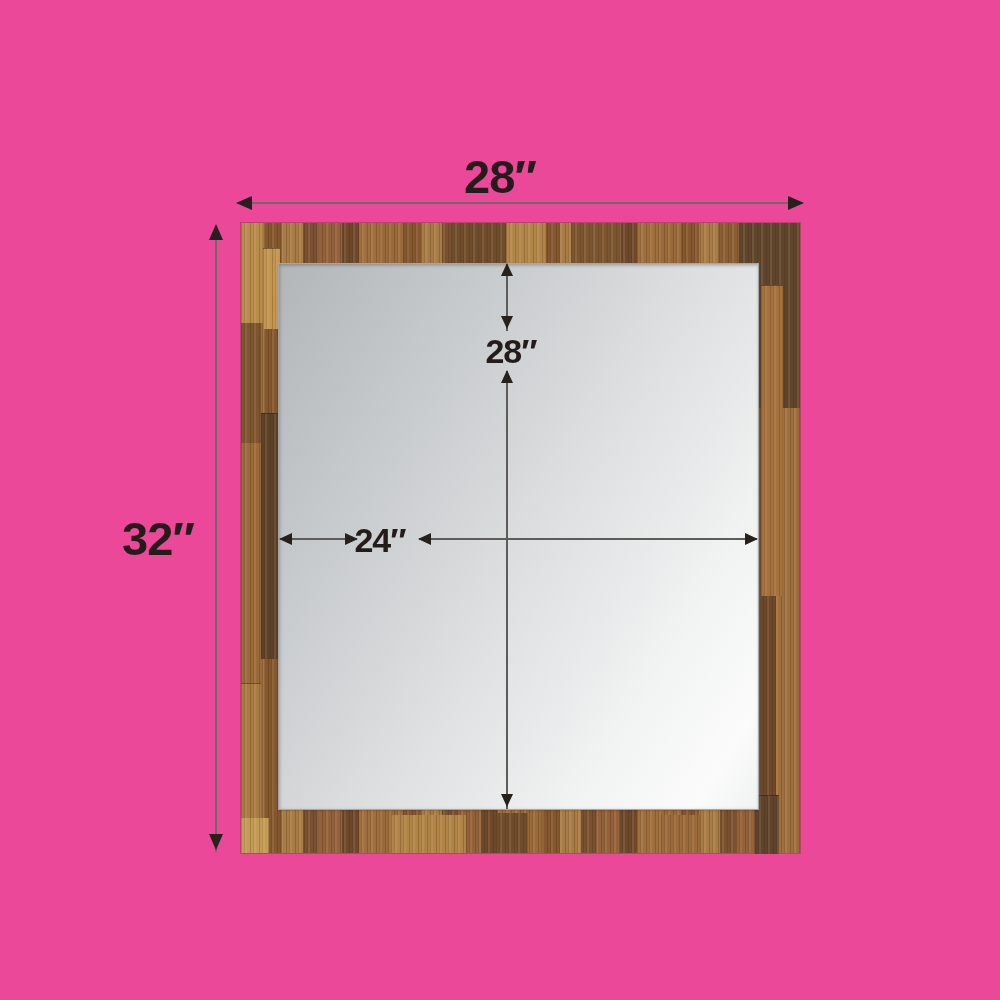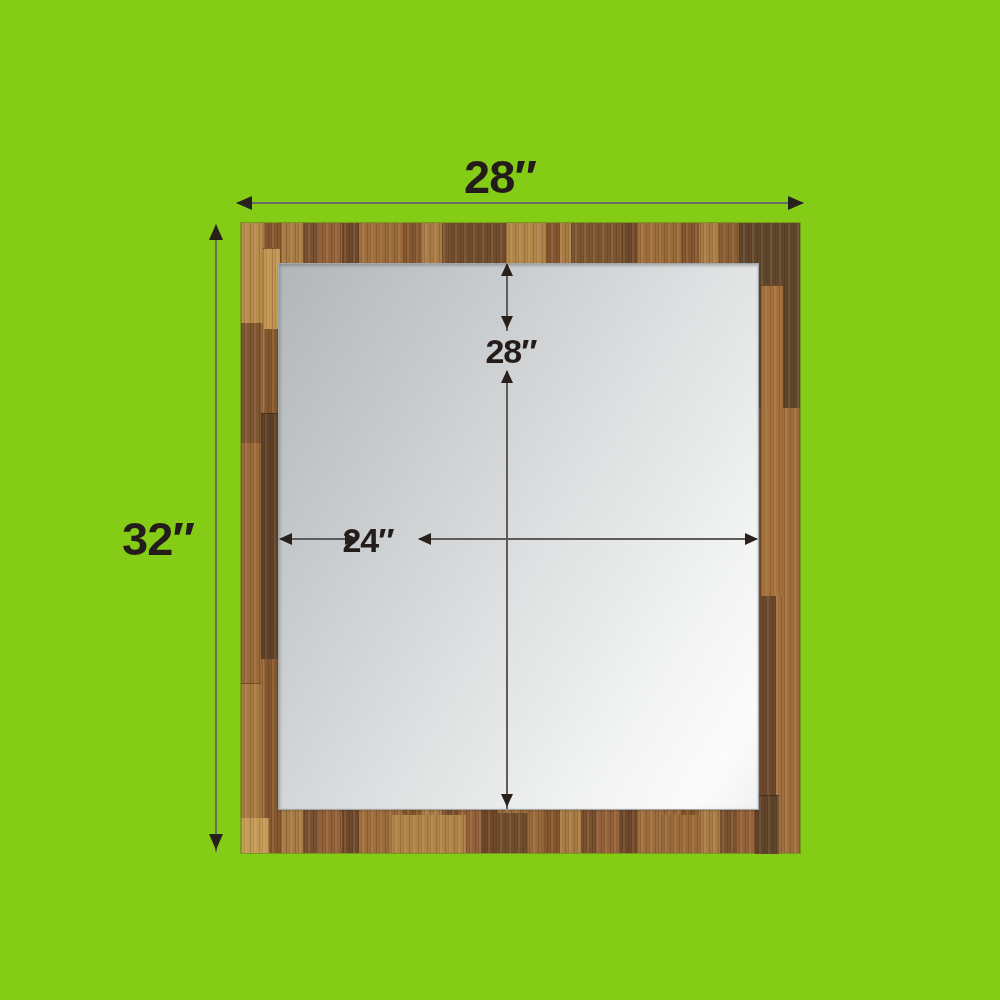--- a/index.html
+++ b/index.html
@@ -1,20 +1,20 @@
 <!DOCTYPE html>
 <html><head>
 <meta charset="utf-8">
 <style>
   html,body{margin:0;padding:0;}
   body{
     width:1000px;height:1000px;background:#ffffff;
     font-family:"Liberation Sans",sans-serif;position:relative;overflow:hidden;
   }
-  .canvas{position:absolute;inset:0;background:#84cc16;}
+  .canvas{position:absolute;inset:0;background:#ec4899;}
 
   
   .frame{
     position:absolute;left:241px;top:223px;width:559px;height:630px;
     background-color:#8a5c33;
     background-image:
       repeating-linear-gradient(90deg,
         rgba(62,36,16,0.25) 0 1px, rgba(0,0,0,0) 1px 3px,
         rgba(0,0,0,0.10) 3px 4px, rgba(255,226,180,0.10) 4px 6px,
         rgba(0,0,0,0) 6px 9px),
@@ -106,16 +106,16 @@
   <div class="dim-label lg" style="left:500px;top:176px;">28″</div>
 
   <div class="varrow big" style="left:215px;top:225px;height:627px;"></div>
   <div class="dim-label lg" style="left:158px;top:538px;">32″</div>
 
   <div class="varrow" style="left:506px;top:264px;height:67px;"></div>
   <div class="dim-label sm" style="left:511px;top:351px;">28″</div>
   <div class="varrow" style="left:506px;top:371px;height:438px;"></div>
 
   <div class="harrow" style="left:280px;top:538px;width:77px;"></div>
-  <div class="dim-label sm" style="left:368px;top:540px;">24″</div>
+  <div class="dim-label sm" style="left:380px;top:540px;">24″</div>
   <div class="harrow" style="left:419px;top:538px;width:338px;"></div>
 
 </div>
 
 </body></html>

